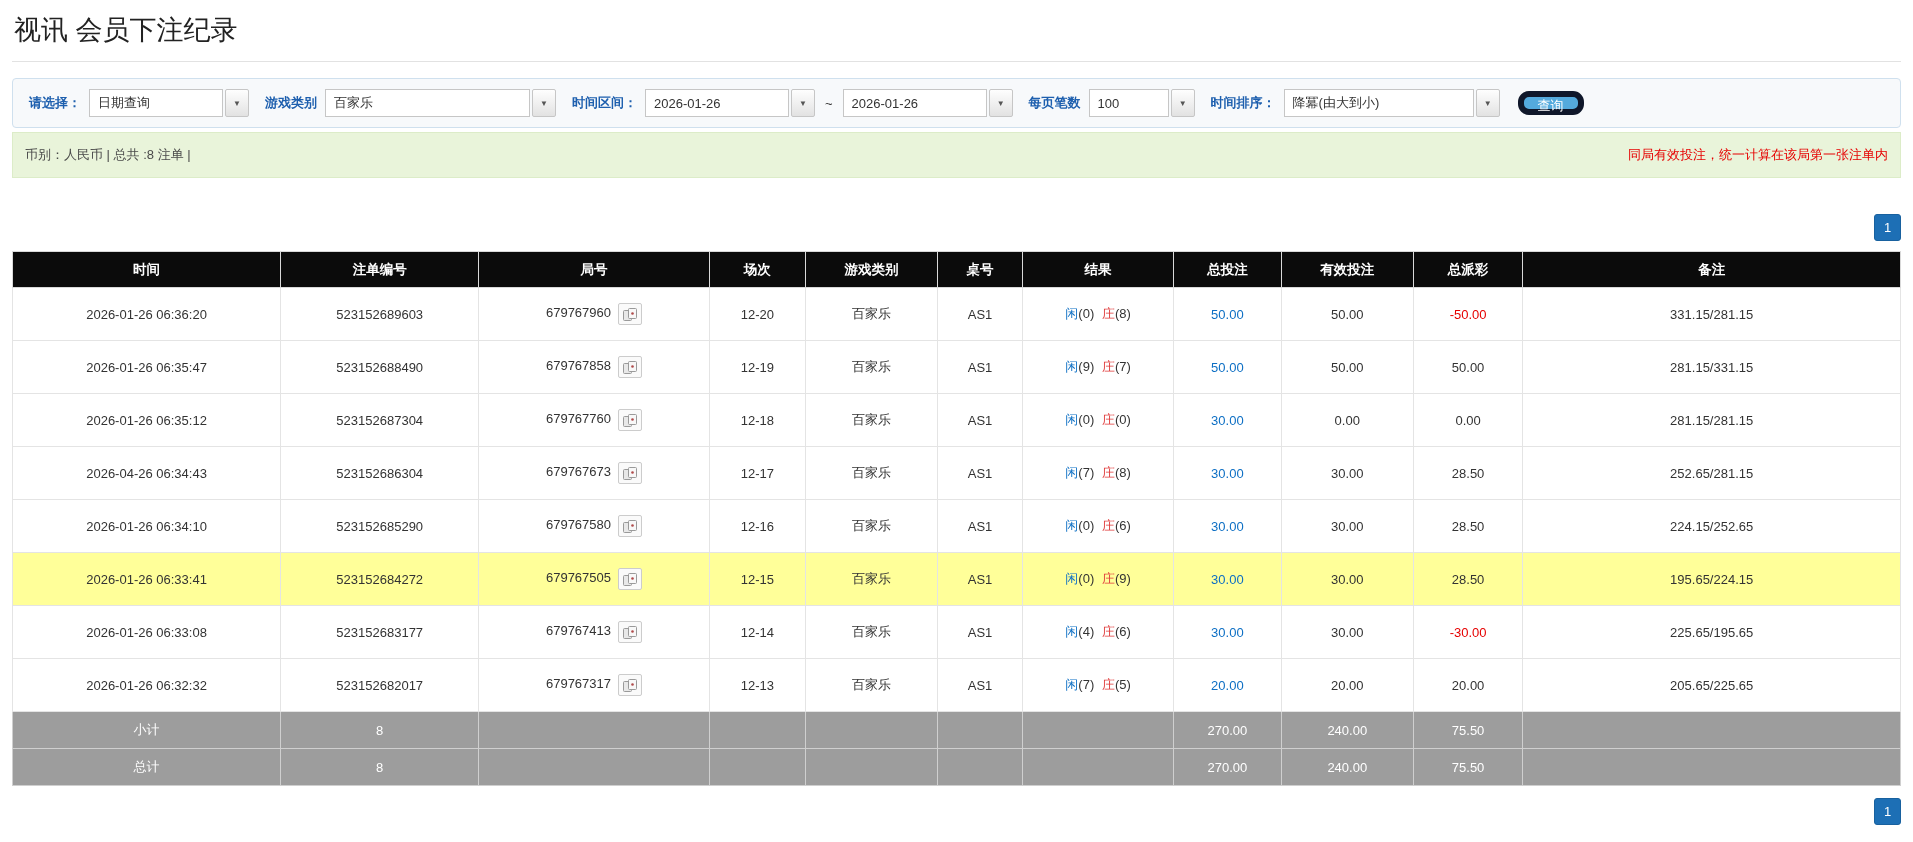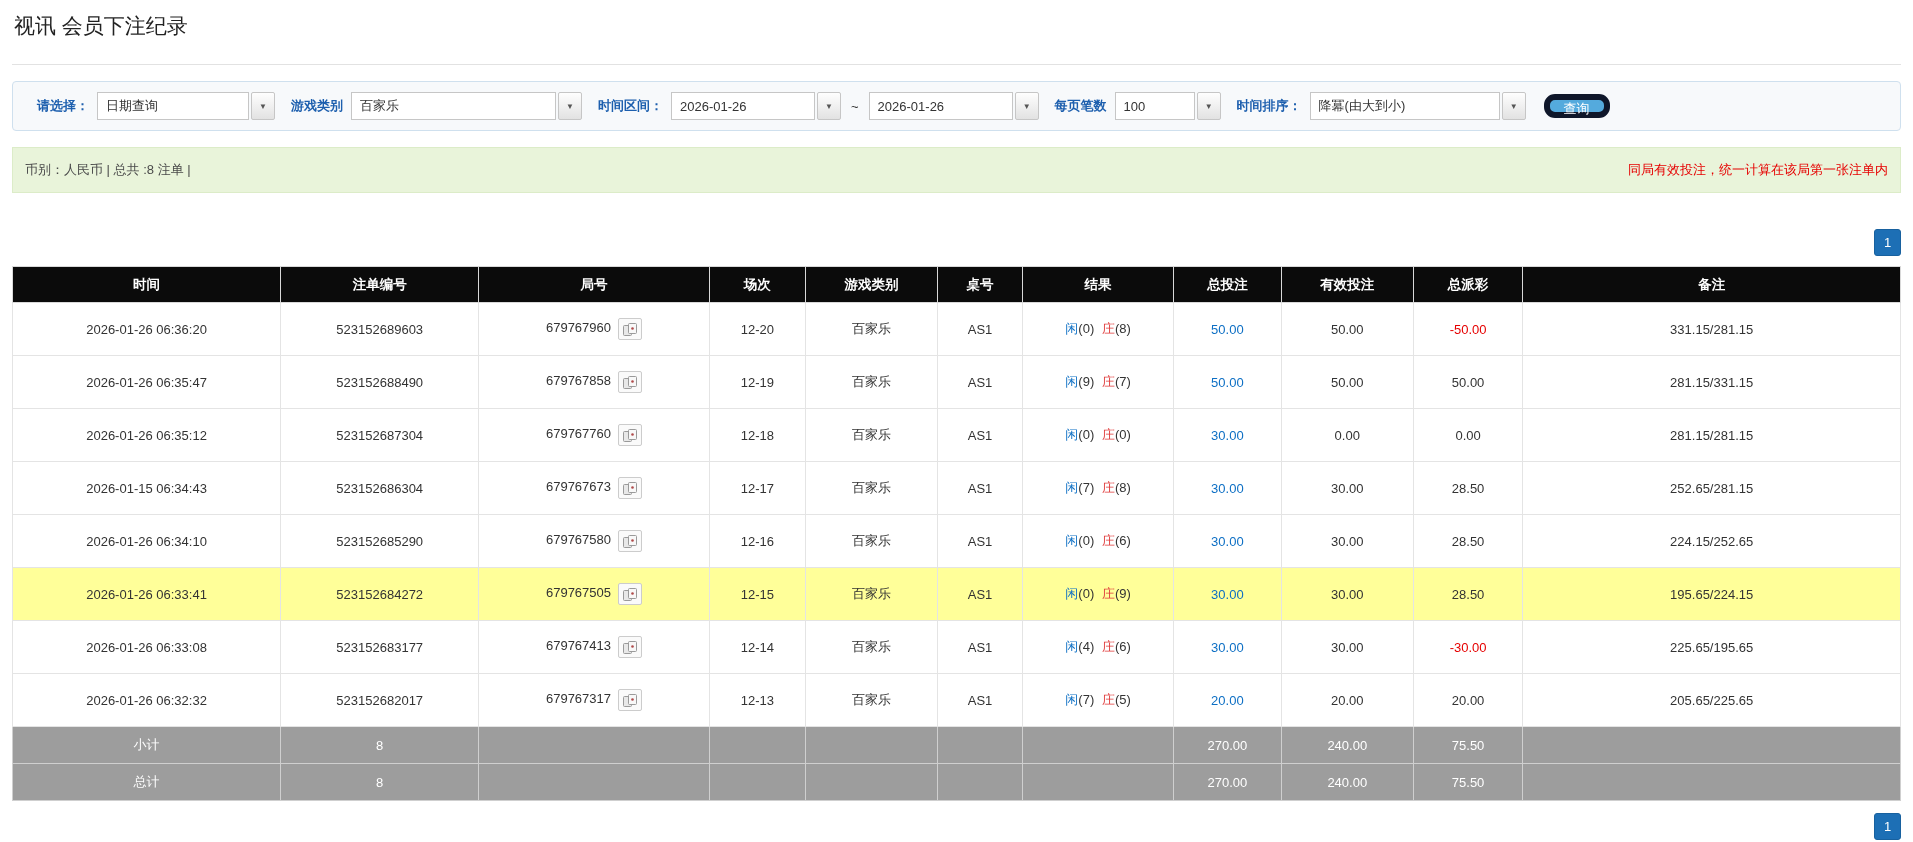--- a/index.html
+++ b/index.html
@@ -5,37 +5,37 @@
 <style>
   :root{
     --label-blue:#1d5fae; --link-blue:#0d6fc4; --banker-red:#e03c3c;
     --negative-red:#e60000; --notice-red:#e60000; --highlight-yellow:#ffff99;
     --header-black:#0b0b0b; --footer-gray:#9d9d9d; --btn-blue:#54aadd;
     --page-btn-blue:#1d6fb5; --summary-bg:#e9f4da;
   }
   *{box-sizing:border-box;}
   body{margin:0;background:#fff;color:#333;font-family:"Liberation Sans","DejaVu Sans",sans-serif;font-size:13px;}
   .container{padding:0 12px 20px;}
-  .page-title{font-size:21px;font-weight:400;color:#222;margin:0;padding:12px 2px 24px;border-bottom:1px solid #e2e2e2;}
+  .page-title{font-size:27px;font-weight:400;color:#222;margin:0;padding:12px 2px 13px;border-bottom:1px solid #e2e2e2;}
   
   .filter-bar{margin-top:16px;background:#f7f9fb;border:1px solid #cfe0ee;border-radius:4px;
     padding:10px 12px;display:flex;align-items:center;gap:8px;flex-wrap:nowrap;}
   .f-label{color:var(--label-blue);font-weight:bold;white-space:nowrap;margin-left:8px;}
-  .f-label:first-child{margin-left:12px;}
+  .f-label:first-child{margin-left:4px;}
   .combo{display:inline-flex;align-items:stretch;gap:2px;}
   .combo-text{border:1px solid #c6c6c6;background:#fff;height:28px;padding:0 8px;font-size:13px;color:#333;
     font-family:"Liberation Sans","DejaVu Sans",sans-serif;}
   .combo-arrow{width:24px;height:28px;border:1px solid #c6c6c6;background:linear-gradient(#fefefe,#e2e2e2);
     display:flex;align-items:center;justify-content:center;color:#555;font-size:8px;cursor:pointer;border-radius:2px;}
-  .w1{width:152px}.w2{width:205px}.w3{width:144px}.w4{width:80px}.w5{width:190px}
+  .w1{width:134px}.w2{width:205px}.w3{width:144px}.w4{width:80px}.w5{width:190px}
   .tilde{color:#333;padding:0 2px;}
   .btn-search{margin-left:10px;height:24px;padding:0 14px;border:6px solid #0f172a;border-radius:11px;
     background:var(--btn-blue);color:#fff;font-size:13px;cursor:pointer;font-family:inherit;}
   
-  .summary-bar{margin-top:16px;background:var(--summary-bg);border:1px solid #dcecc8;
+  .summary-bar{margin-top:4px;background:var(--summary-bg);border:1px solid #dcecc8;
     padding:13px 12px;display:flex;justify-content:space-between;align-items:center;color:#4a4a4a;}
   .summary-right{color:var(--notice-red);}
   
   .pagination-row{display:flex;justify-content:flex-end;}
   .pagination-row.top{margin:36px 0 10px;}
   .pagination-row.bottom{margin:12px 0 0;}
   .page-btn{min-width:27px;height:27px;background:var(--page-btn-blue);border:1px solid #18619f;border-radius:3px;
     color:#fff;font-size:13px;display:flex;align-items:center;justify-content:center;cursor:pointer;}
   
   table{width:100%;border-collapse:collapse;font-size:13px;}
@@ -201,21 +201,21 @@
         <td>
           <span class="res-p">闲</span><span>(0)</span>
           <span class="res-b">庄</span><span>(0)</span>
         </td>
         <td><span class="amt-link">30.00</span></td>
         <td>0.00</td>
         <td><span>0.00</span></td>
         <td>281.15/281.15</td>
       </tr>
       <tr>
-        <td>2026-01-15 06:34:43</td>
+        <td>2026-04-26 06:34:43</td>
         <td>523152686304</td>
         <td>
           <span>679767673</span><span class="icon-btn">
               <svg width="15" height="13" viewBox="0 0 15 13">
                 <rect x="0.5" y="2.5" width="8" height="10" rx="1" fill="#e8e8e8" stroke="#9a9a9a"></rect>
                 <rect x="5.5" y="0.5" width="8" height="10" rx="1" fill="#f8f8f8" stroke="#9a9a9a"></rect>
                 <circle cx="9.5" cy="5.5" r="1.3" fill="#b04a4a"></circle>
               </svg>
             </span>
         </td>

